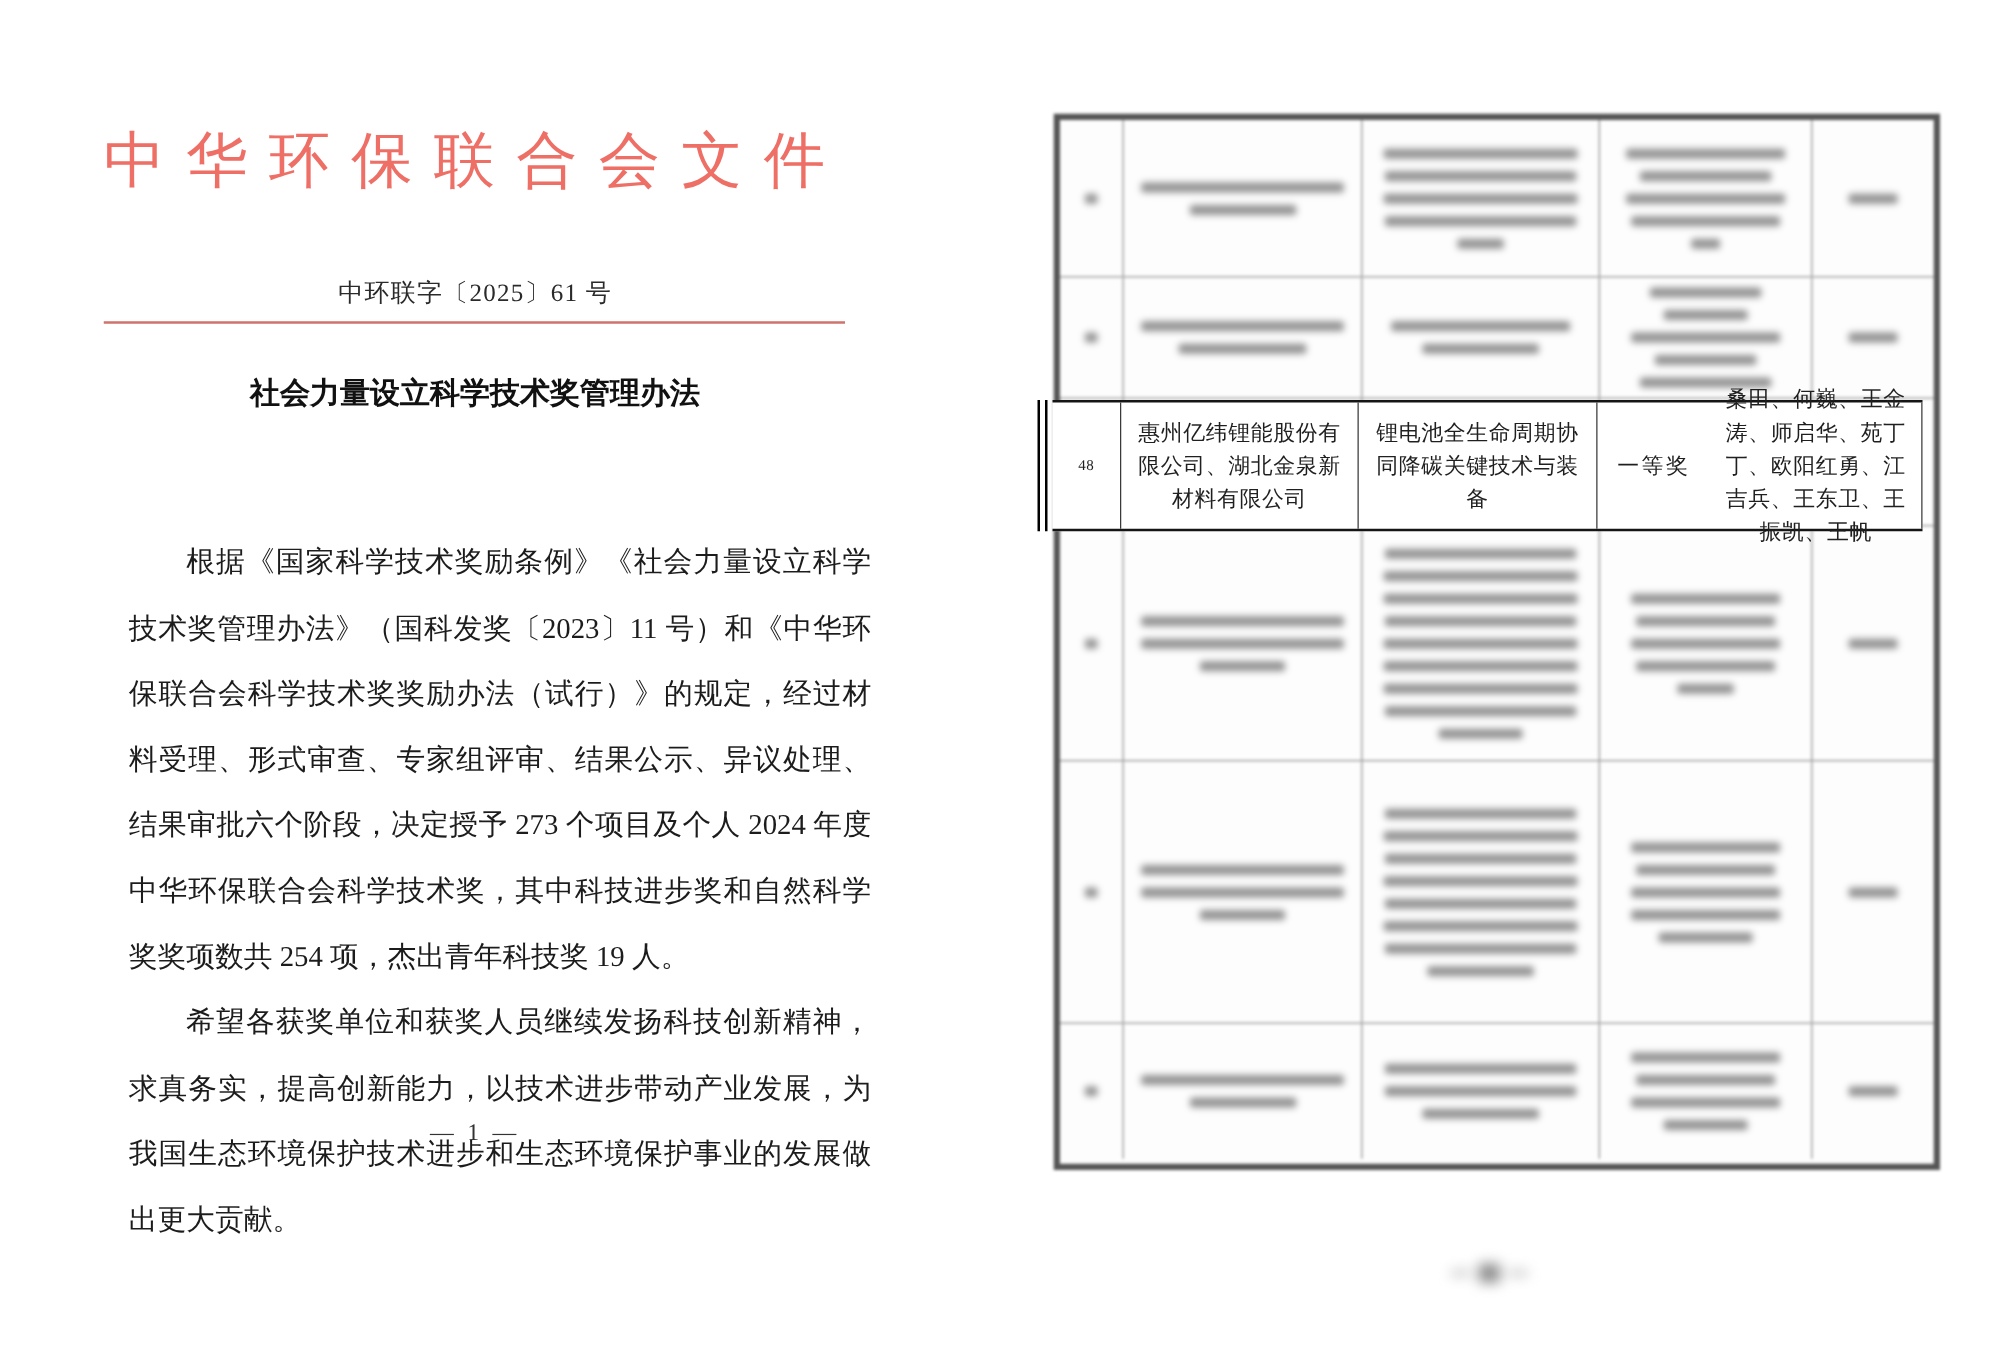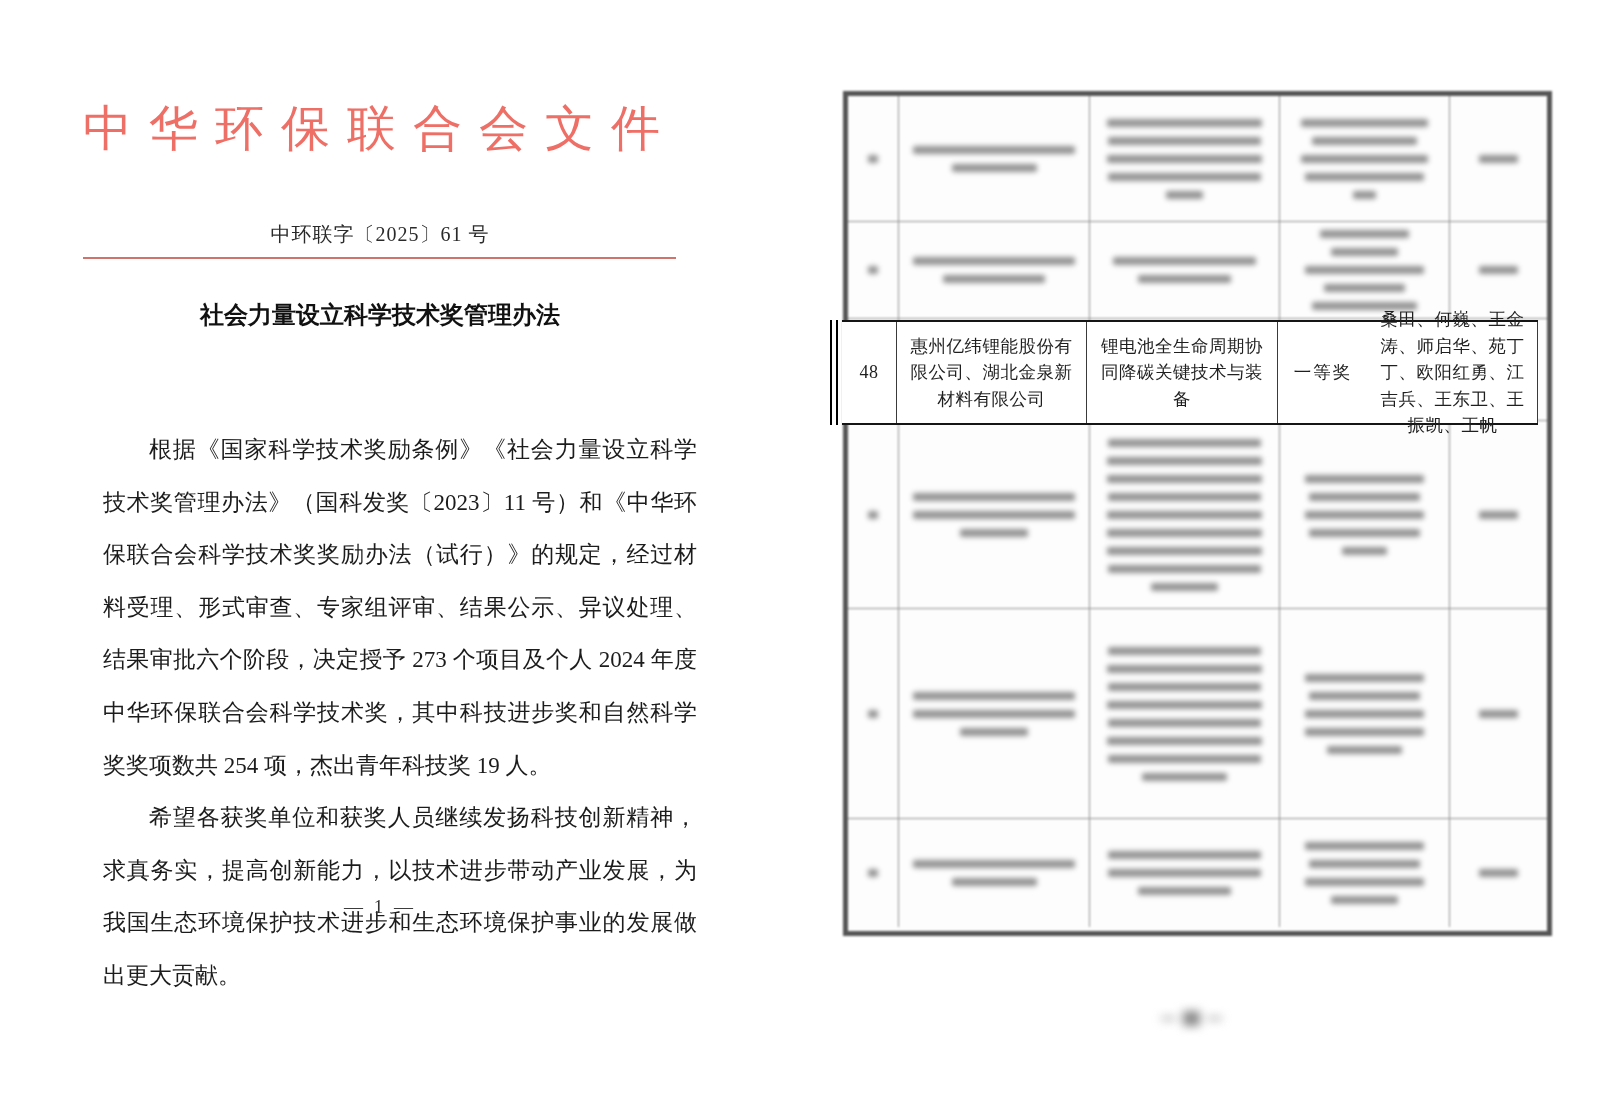--- a/index.html
+++ b/index.html
@@ -61,21 +61,21 @@
   .row48-table{
     flex:1;display:flex;background:#ffffff;box-sizing:border-box;
     border-top:2px solid #151515;border-bottom:2px solid #151515;
   }
   .r48-cell{
     display:flex;align-items:center;justify-content:center;text-align:center;
     box-sizing:border-box;border-right:1.5px solid #3a3a3a;
     font-size:17.5px;line-height:26.5px;color:#1f1f1f;padding:2px 9px;flex:none;
     letter-spacing:0.5px;
   }
-  .r48-no{width:55px;font-size:18px;}
+  .r48-no{width:55px;font-size:12px;}
   .r48-project{width:191px;}
   .r48-orgs{width:190px;}
   .r48-people{width:170px;}
   .r48-award{flex:1;border-right:none;letter-spacing:2px;}
 
   
   .pgblur{
     position:absolute;left:1148px;top:1003px;width:86px;height:30px;
     display:flex;align-items:center;justify-content:center;gap:7px;filter:blur(5px);
   }

